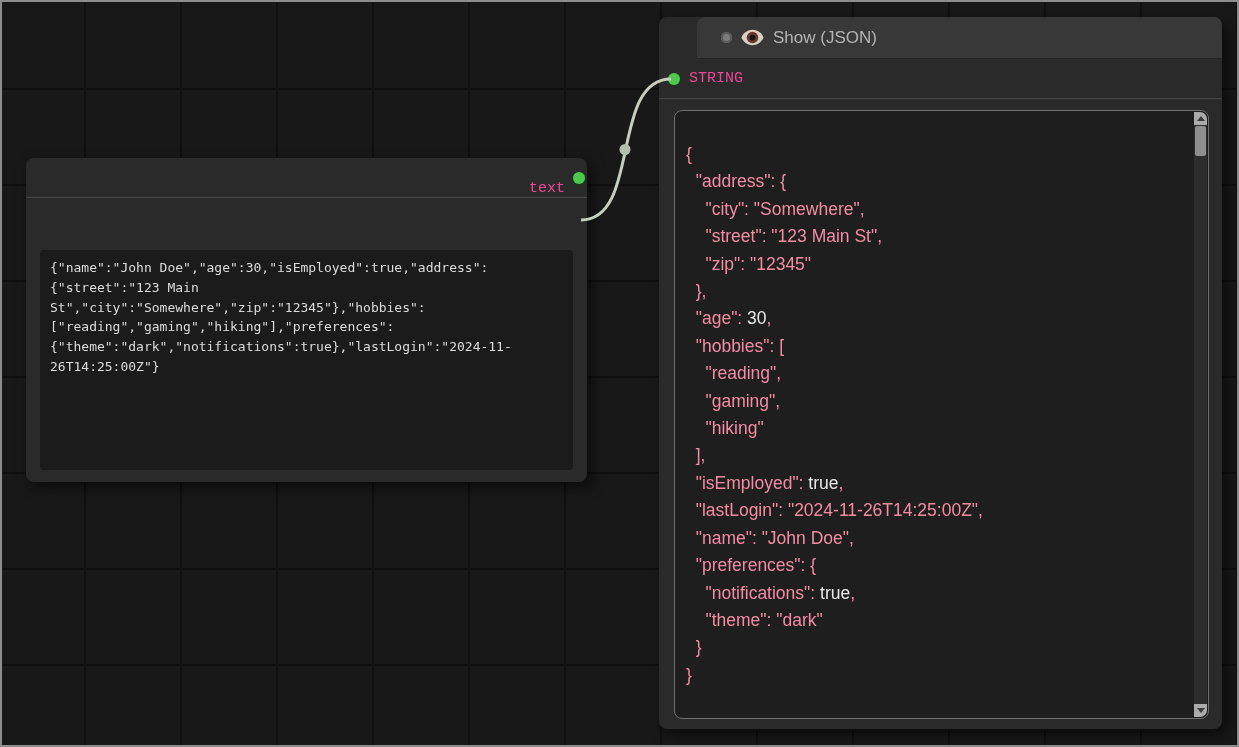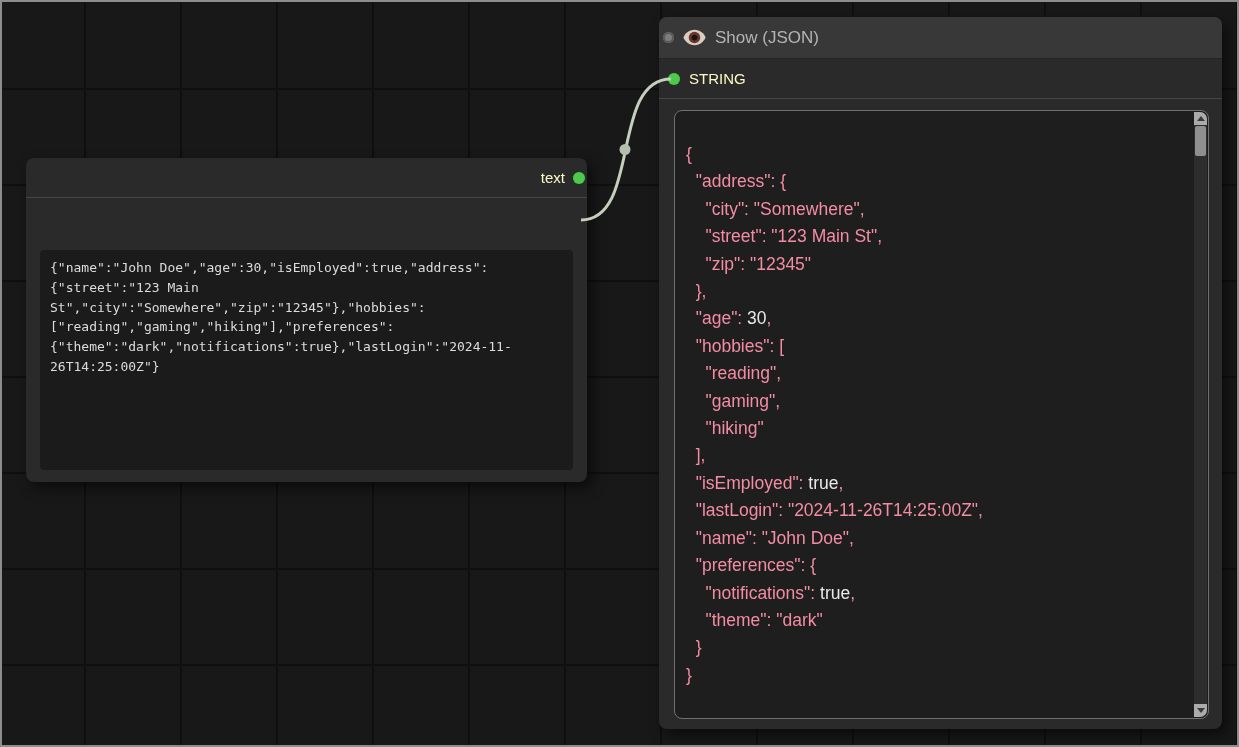--- a/index.html
+++ b/index.html
@@ -22,22 +22,23 @@
     border-radius:8px;
     box-shadow:5px 6px 14px rgba(0,0,0,.55);
     z-index:2;
   }
   .node-header {
     height:42px;
     background:var(--node-header);
     border-radius:8px 8px 0 0;
     border-bottom:1px solid #242424;
     display:flex; align-items:center;
-    padding:0 4px;
+    padding:0 24px;
     gap:9px;
+    margin-left:38px;
   }
   .collapse-dot {
     width:11px; height:11px; border-radius:50%;
     background:#7d7d7d;
     box-shadow:inset 0 0 0 2px #5a5a5a;
     flex:0 0 auto;
   }
   .node-title { color:#b4b4b4; font-size:17px; white-space:nowrap; }
 
   .port-row {
@@ -45,25 +46,25 @@
     height:40px;
     display:flex; align-items:center;
     border-bottom:1px solid #464646;
   }
   .port-dot {
     width:12px; height:12px; border-radius:50%;
     background:var(--port-green);
     box-shadow:0 0 0 1px #1c3a1c;
     flex:0 0 auto;
   }
-  .port-label { color:#fef9c3; font-size:15px; }
+  .port-label { color:#ec4899; font-size:15px;font-family:Liberation Mono, monospace; }
 
   
   #write-text-node { left:24px; top:156px; width:561px; height:324px; }
-  #write-text-node .port-row { justify-content:flex-end; padding-right:22px; gap:10px; }
+  #write-text-node .port-row { justify-content:flex-end; padding-right:22px; gap:10px;align-items:flex-end; }
   #write-text-node .port-dot { position:absolute; right:2px; top:14px; }
   .text-widget {
     position:absolute; left:14px; right:14px; top:92px; bottom:12px;
     background:#1b1b1b;
     border-radius:4px;
     padding:8px 10px;
     color:#dcdcdc;
     font-family:"DejaVu Sans Mono", monospace;
     font-size:13px; line-height:19.8px;
     white-space:pre-wrap;

